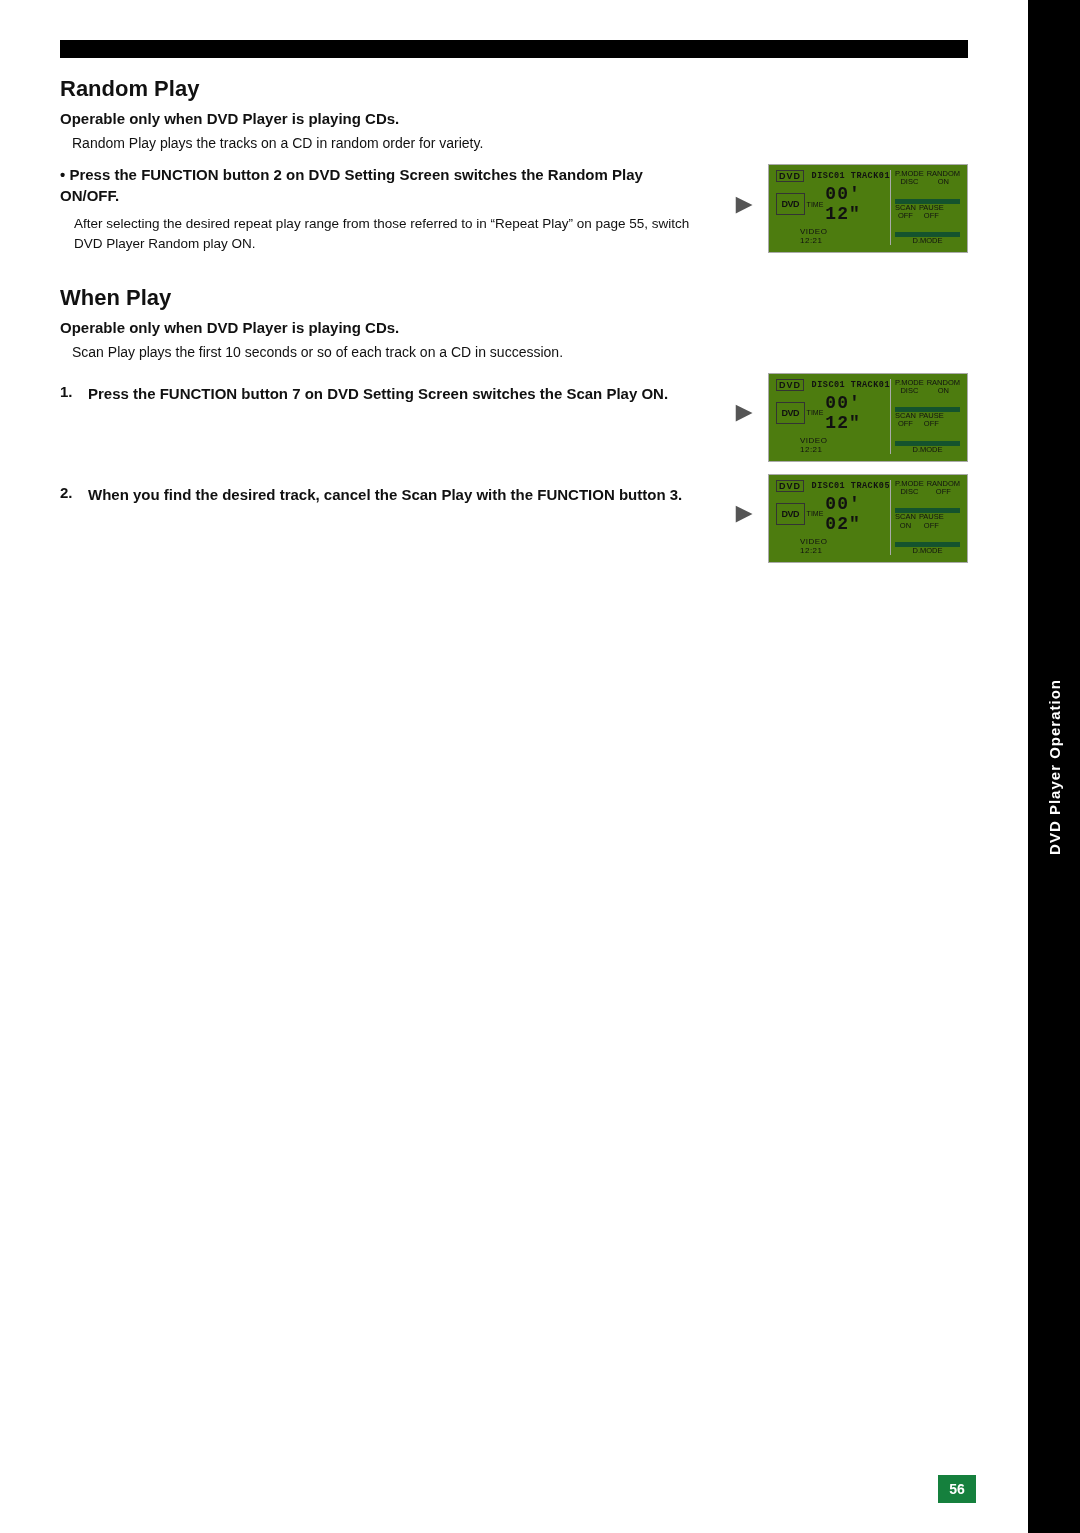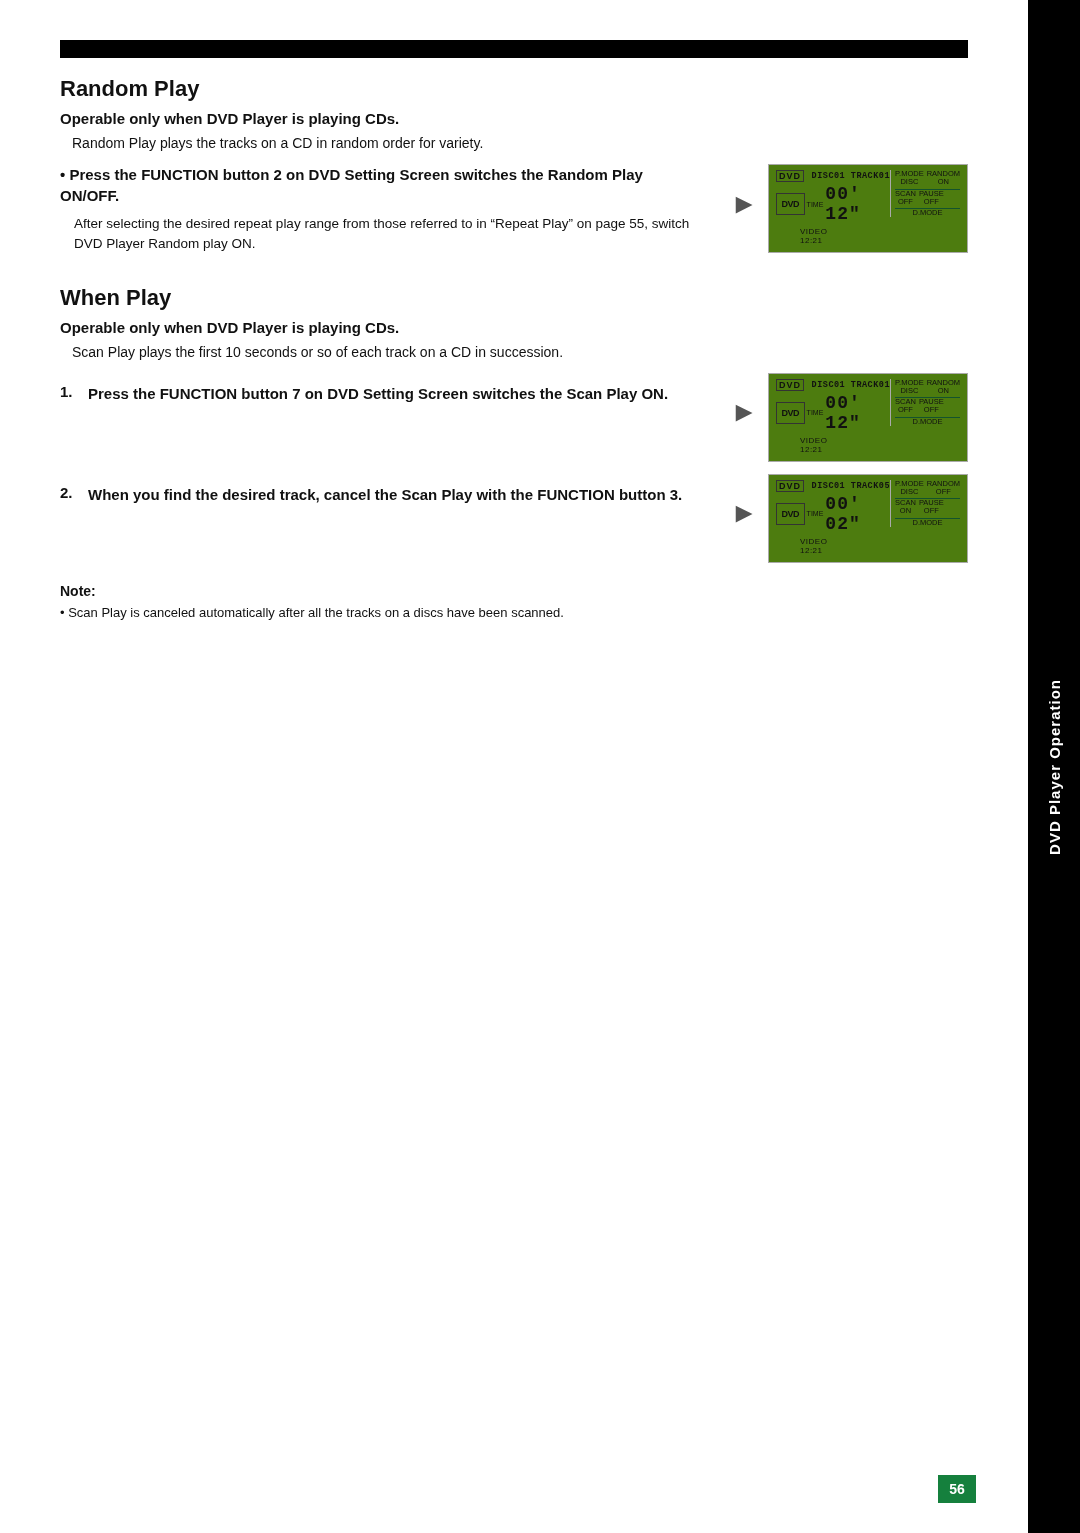--- a/index.html
+++ b/index.html
@@ -251,32 +251,32 @@
     .small-label {
       font-size: 8.5px;
       font-family: 'Courier New', monospace;
     }
 
     .d-right-panel {
       border-left: 1px solid #aaa;
       padding-left: 4px;
       display: flex;
       flex-direction: column;
-      gap: 2px;
+      gap: 12px;
     }
 
     .d-cell {
       font-size: 7.5px;
       font-family: Arial, sans-serif;
       line-height: 1.1;
       text-align: center;
     }
 
     .d-divider {
-      border-top: 1px solid #14532d;
+      border-top: 5px solid #14532d;
     }
   </style>
 </head>
 <body>
 
 <div class="page-wrapper">
   <div class="main-content">
 
     <div class="top-bar"></div>
 
@@ -416,24 +416,20 @@
                 </div>
                 <div class="d-cell d-divider">D.MODE</div>
               </div>
             </div>
           </div>
         </div>
       </div>
 
     </div>
 
-    <div class="note-section">
-      <p class="note-title">Note:</p>
-      <p class="note-text">Scan Play is canceled automatically after all the tracks on a discs have been scanned.</p>
-    </div>
 
     <div class="page-number-box">56</div>
   </div>
 
   <div class="side-tab">
     <span class="side-tab-text">DVD Player Operation</span>
   </div>
 </div>
 
 </body></html>

